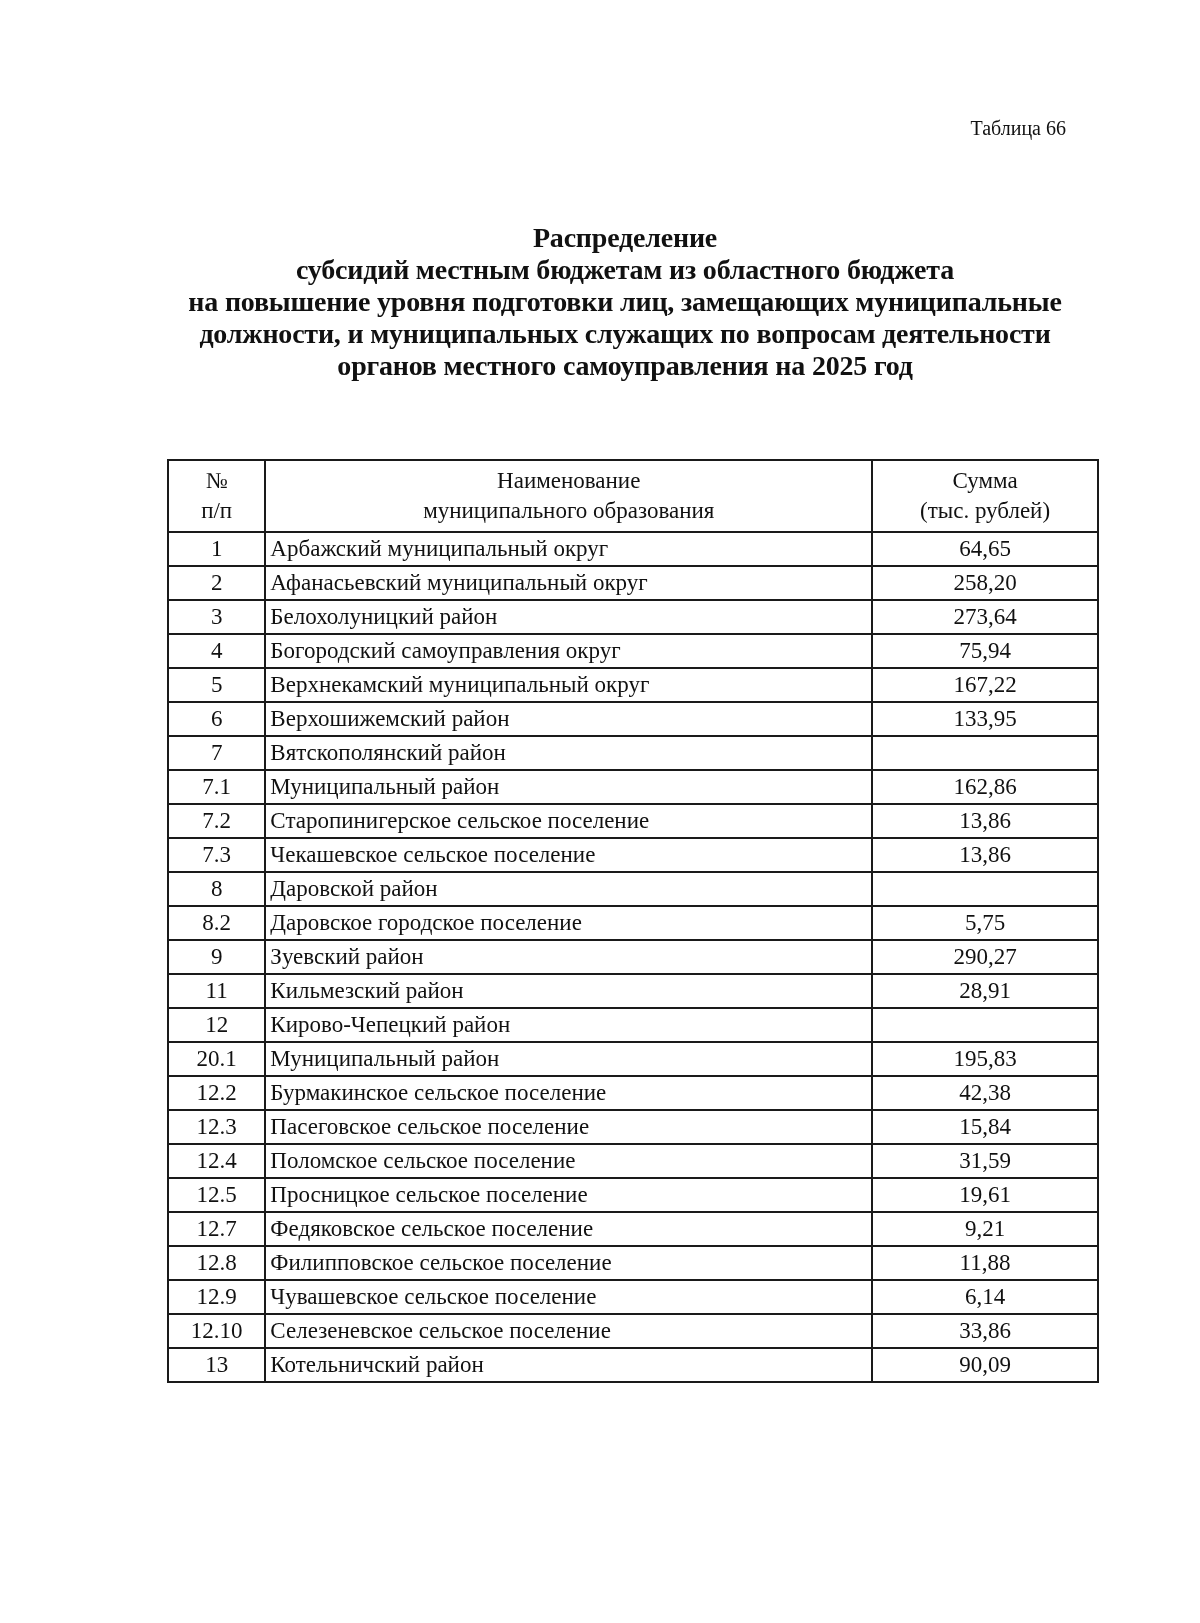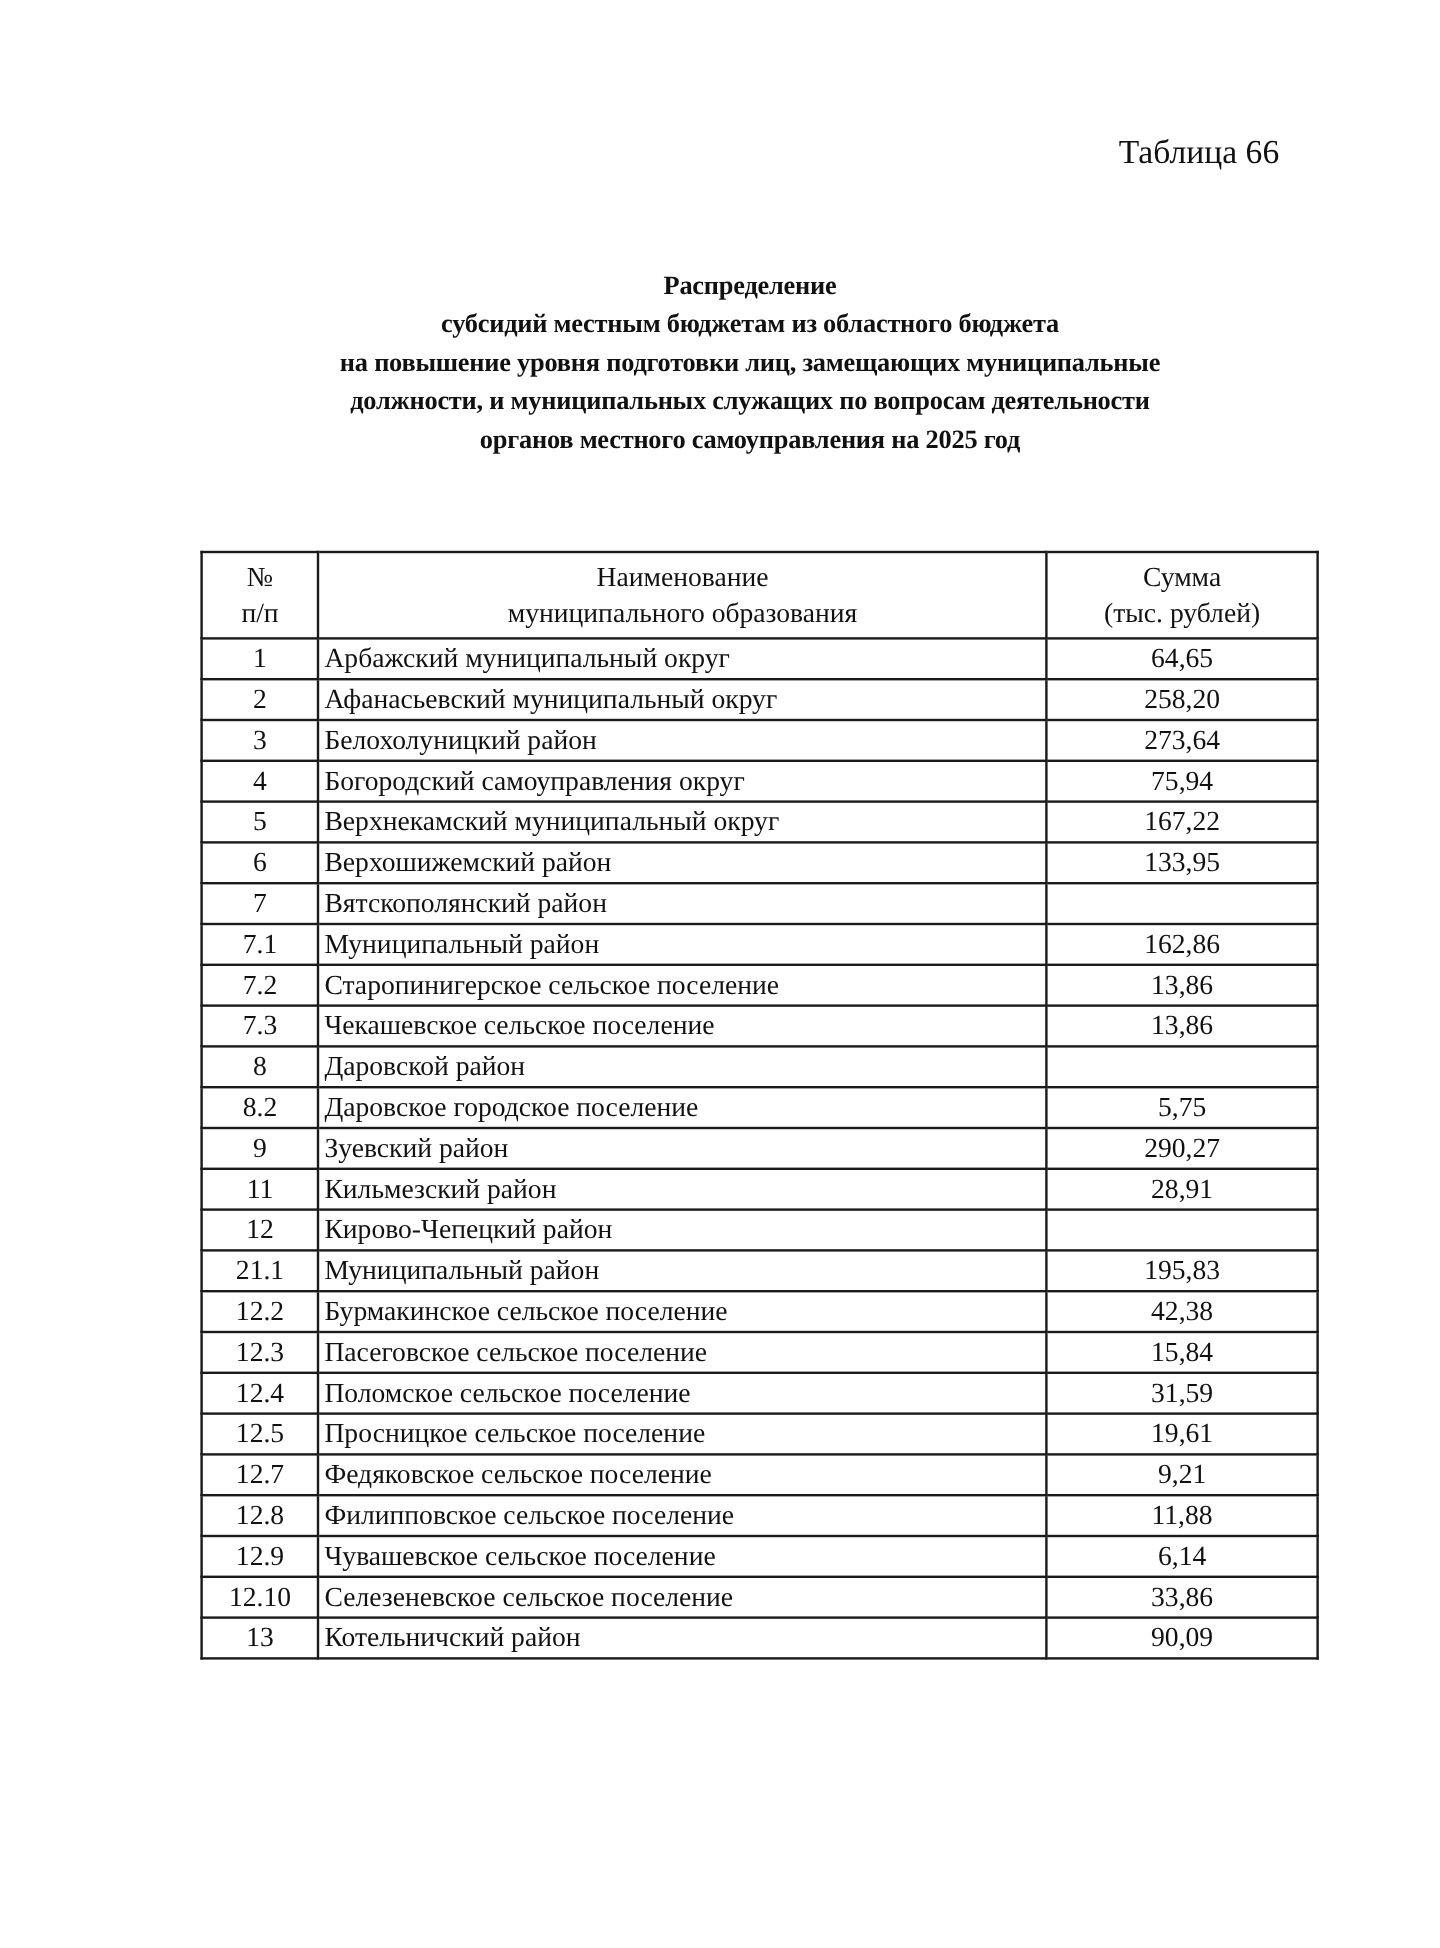--- a/index.html
+++ b/index.html
@@ -12,31 +12,31 @@
       height: 1623px;
       position: relative;
       overflow: hidden;
       font-family: "Liberation Serif", "DejaVu Serif", serif;
       color: #111111;
     }
     .page-label {
       position: absolute;
       top: 114px;
       right: 134px;
-      font-size: 28px;
+      font-size: 20px;
       line-height: 28px;
     }
     .title-block {
       position: absolute;
       top: 222px;
       left: 160px;
       width: 930px;
       text-align: center;
       font-weight: bold;
-      font-size: 22px;
+      font-size: 28px;
       line-height: 32px;
       letter-spacing: -0.2px;
     }
     .title-block div {
       white-space: nowrap;
     }
     table.data-table {
       position: absolute;
       top: 459px;
       left: 167px;
@@ -177,21 +177,21 @@
         <td class="col-num">11</td>
         <td class="col-name">Кильмезский район</td>
         <td class="col-sum">28,91</td>
       </tr>
       <tr>
         <td class="col-num">12</td>
         <td class="col-name">Кирово-Чепецкий район</td>
         <td class="col-sum"></td>
       </tr>
       <tr>
-        <td class="col-num">21.1</td>
+        <td class="col-num">20.1</td>
         <td class="col-name">Муниципальный район</td>
         <td class="col-sum">195,83</td>
       </tr>
       <tr>
         <td class="col-num">12.2</td>
         <td class="col-name">Бурмакинское сельское поселение</td>
         <td class="col-sum">42,38</td>
       </tr>
       <tr>
         <td class="col-num">12.3</td>

